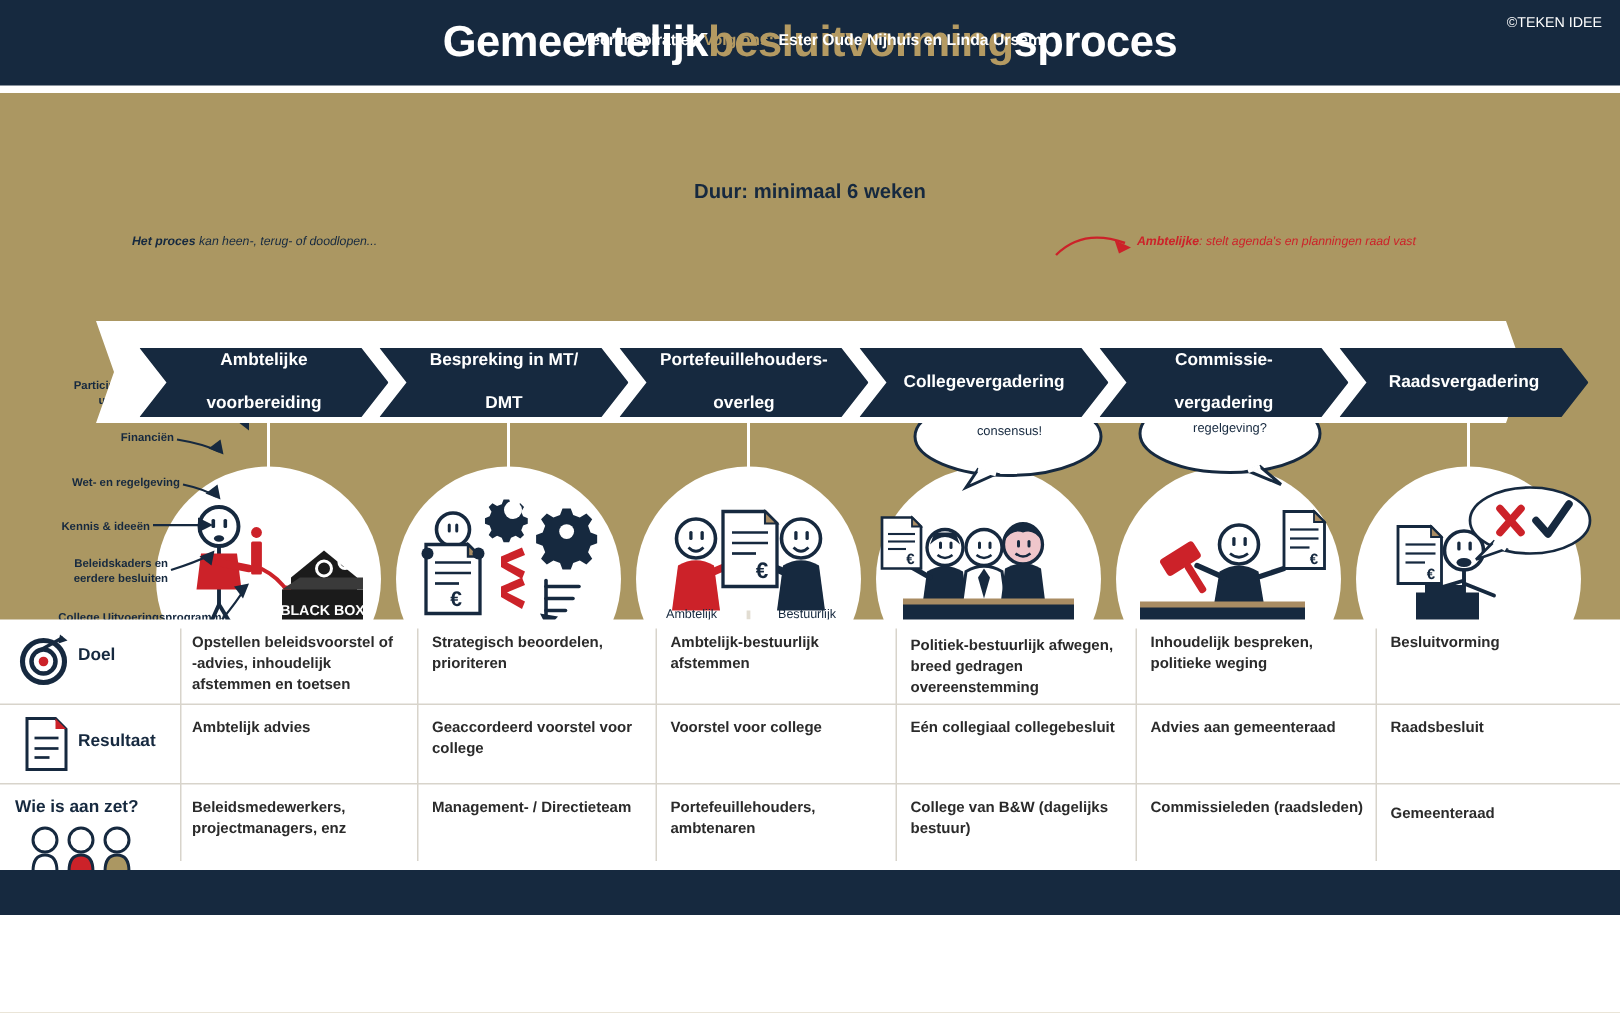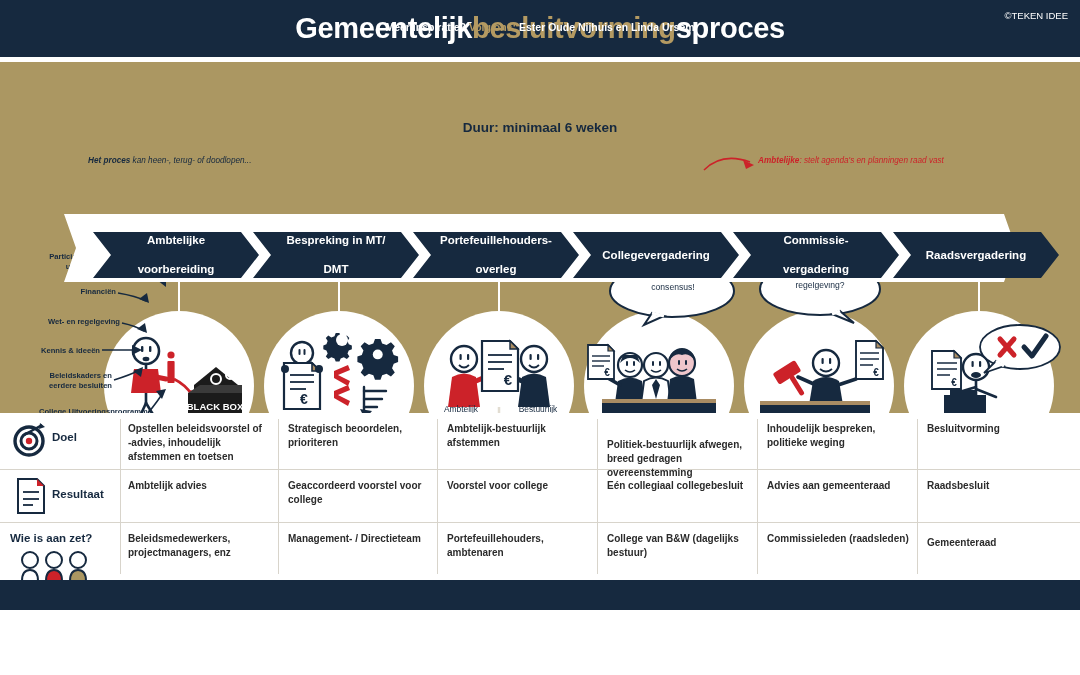--- a/index.html
+++ b/index.html
@@ -433,21 +433,21 @@
         <circle cx="17" cy="18" r="14" fill="none" stroke="#16293f" stroke-width="3.4"></circle>
         <circle cx="17" cy="18" r="8" fill="none" stroke="#16293f" stroke-width="3"></circle>
         <circle cx="17" cy="18" r="3.2" fill="#cc2229"></circle>
         <line x1="12" y1="12" x2="30" y2="2" stroke="#16293f" stroke-width="2.4"></line>
         <polygon points="28,0 33,4 27,6" fill="#16293f"></polygon>
       </svg>
       <div class="rowlabel" style="left:52px;top:18px;">Doel</div>
       <div class="cell" style="left:128px;top:9px;width:140px;">Opstellen beleidsvoorstel of -advies, inhoudelijk afstemmen en toetsen</div>
       <div class="cell" style="left:288px;top:9px;width:140px;">Strategisch beoordelen, prioriteren</div>
       <div class="cell" style="left:447px;top:9px;width:140px;">Ambtelijk-bestuurlijk afstemmen</div>
-      <div class="cell" style="left:607px;top:25px;width:142px;">Politiek-bestuurlijk afwegen, breed gedragen overeenstemming</div>
+      <div class="cell" style="left:607px;top:11px;width:142px;">Politiek-bestuurlijk afwegen, breed gedragen overeenstemming</div>
       <div class="cell" style="left:767px;top:9px;width:142px;">Inhoudelijk bespreken, politieke weging</div>
       <div class="cell" style="left:927px;top:9px;width:142px;">Besluitvorming</div>
     </div>
 
     <div class="trow" style="top:57px;height:53px;">
       <svg width="30" height="38" viewBox="0 0 30 38" style="position:absolute;left:16px;top:7px;">
         <path d="M2 2 L21 2 L28 9 L28 36 L2 36 Z" fill="#ffffff" stroke="#16293f" stroke-width="2"></path>
         <path d="M21 2 L28 9 L21 9 Z" fill="#cc2229"></path>
         <g stroke="#16293f" stroke-width="1.8">
             <line x1="7" y1="15" x2="23" y2="15"></line>

